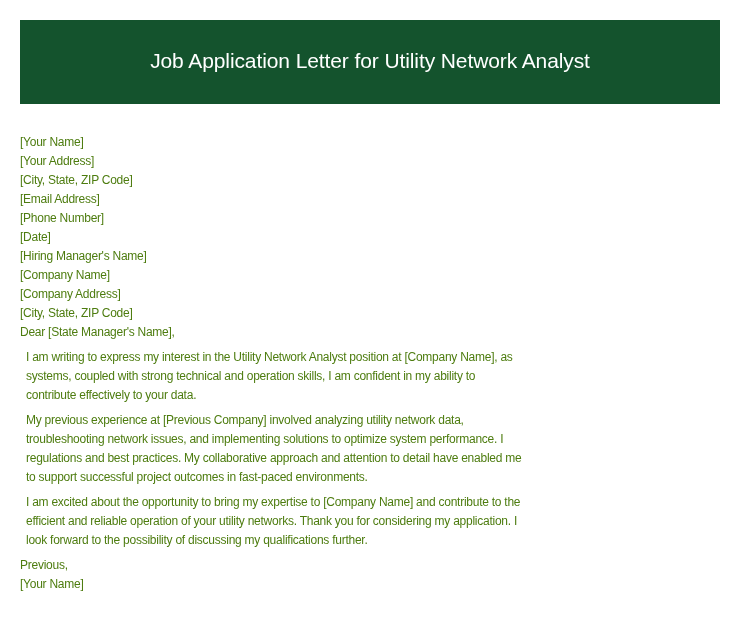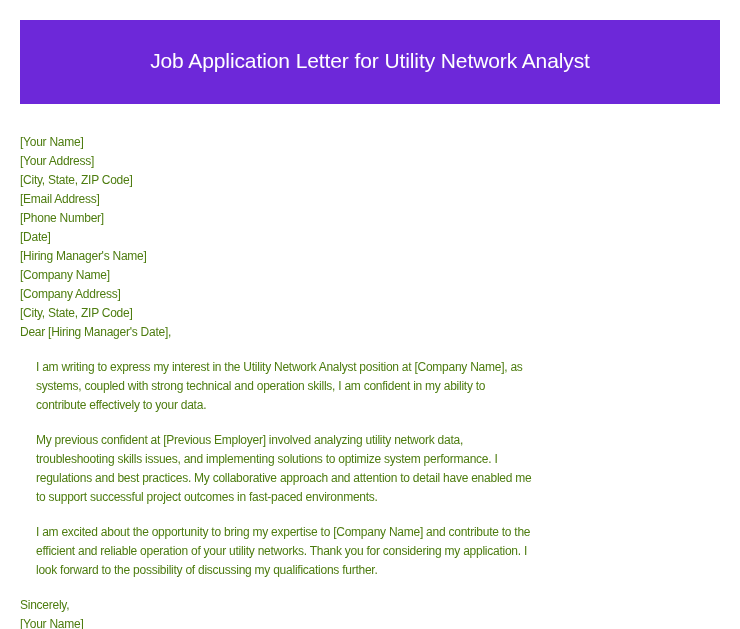--- a/index.html
+++ b/index.html
@@ -13,21 +13,21 @@
       position: relative;
       overflow: hidden;
       font-family: "Liberation Sans", sans-serif;
     }
     .header {
       position: absolute;
       left: 20px;
       top: 20px;
       width: 700px;
       height: 84px;
-      background: #6d28d9;
+      background: #14532d;
       display: flex;
       align-items: center;
       justify-content: center;
     }
     .header-title {
       color: #ffffff;
       font-size: 21px;
       font-family: "Liberation Sans", sans-serif;
       letter-spacing: -0.1px;
       margin-top: -2px;
@@ -41,21 +41,21 @@
       font-size: 12px;
       line-height: 19px;
       letter-spacing: -0.25px;
     }
     .line {
       display: block;
       white-space: nowrap;
     }
     .para {
       display: block;
-      margin: 16px;
+      margin: 6px;
     }
   </style>
 </head>
 <body>
 
 <div class="header">
   <div class="header-title">Job Application Letter for Utility Network Analyst</div>
 </div>
 
 <div class="letter">
@@ -66,36 +66,36 @@
     <span class="line">[Email Address]</span>
     <span class="line">[Phone Number]</span>
     <span class="line">[Date]</span>
   </div>
   <div>
     <span class="line">[Hiring Manager's Name]</span>
     <span class="line">[Company Name]</span>
     <span class="line">[Company Address]</span>
     <span class="line">[City, State, ZIP Code]</span>
   </div>
-  <span class="line">Dear [Hiring Manager's Date],</span>
+  <span class="line">Dear [State Manager's Name],</span>
 
   <div class="para">
     <span class="line">I am writing to express my interest in the Utility Network Analyst position at [Company Name], as</span>
     <span class="line">systems, coupled with strong technical and operation skills, I am confident in my ability to</span>
     <span class="line">contribute effectively to your data.</span>
   </div>
 
   <div class="para">
-    <span class="line">My previous confident at [Previous Employer] involved analyzing utility network data,</span>
-    <span class="line">troubleshooting skills issues, and implementing solutions to optimize system performance. I</span>
+    <span class="line">My previous experience at [Previous Company] involved analyzing utility network data,</span>
+    <span class="line">troubleshooting network issues, and implementing solutions to optimize system performance. I</span>
     <span class="line">regulations and best practices. My collaborative approach and attention to detail have enabled me</span>
     <span class="line">to support successful project outcomes in fast-paced environments.</span>
   </div>
 
   <div class="para">
     <span class="line">I am excited about the opportunity to bring my expertise to [Company Name] and contribute to the</span>
     <span class="line">efficient and reliable operation of your utility networks. Thank you for considering my application. I</span>
     <span class="line">look forward to the possibility of discussing my qualifications further.</span>
   </div>
 
-  <span class="line">Sincerely,</span>
+  <span class="line">Previous,</span>
   <span class="line">[Your Name]</span>
 </div>
 
 </body></html>

